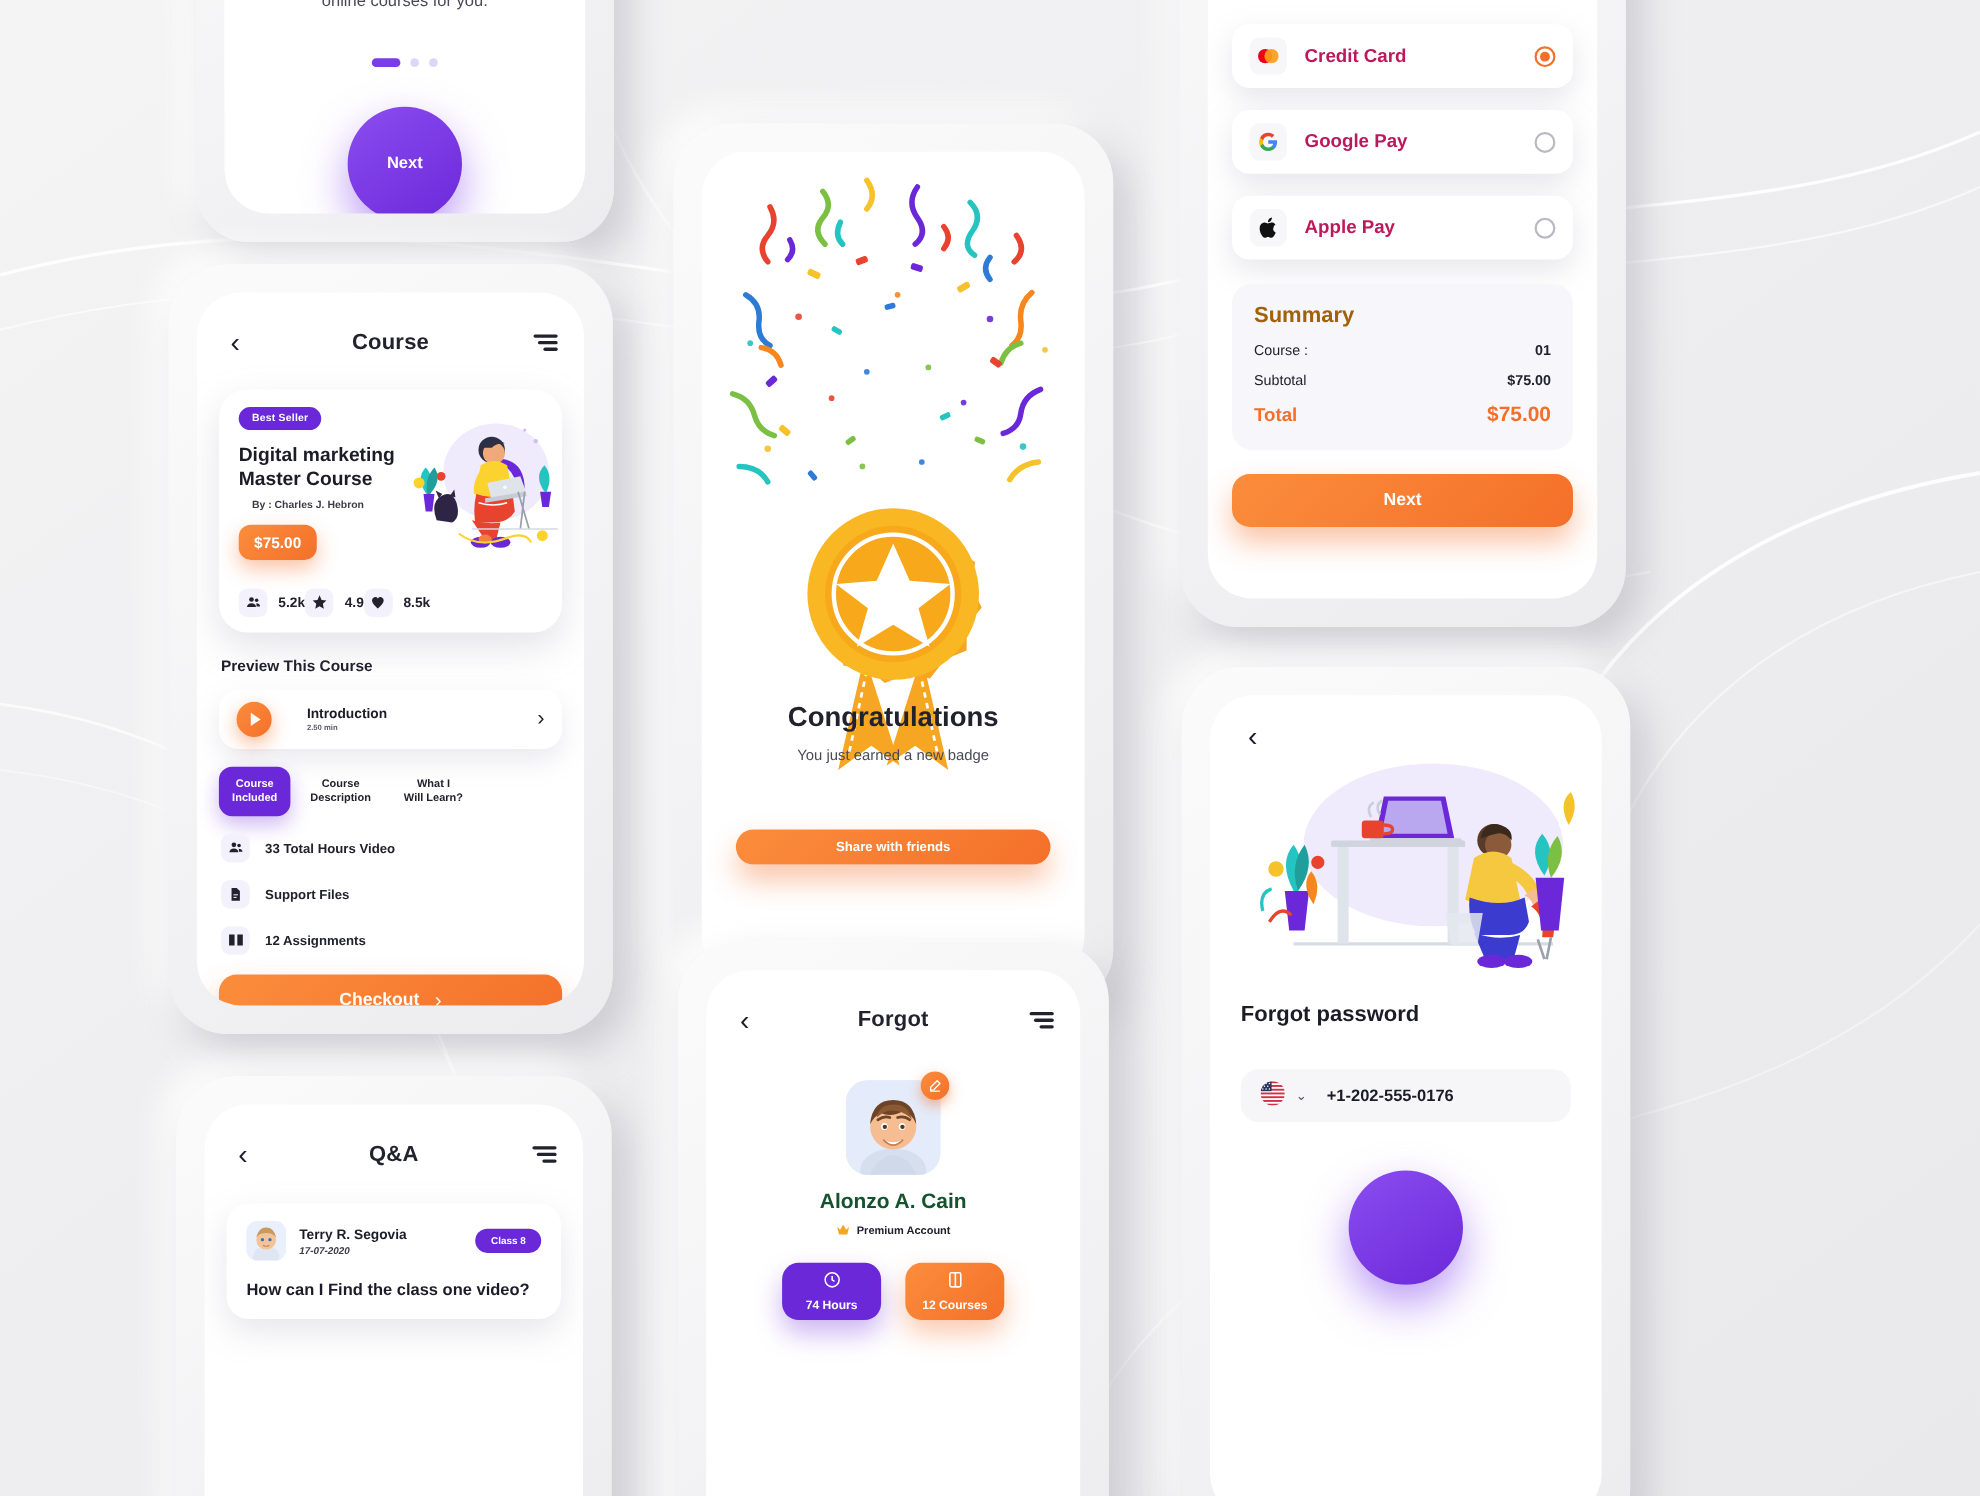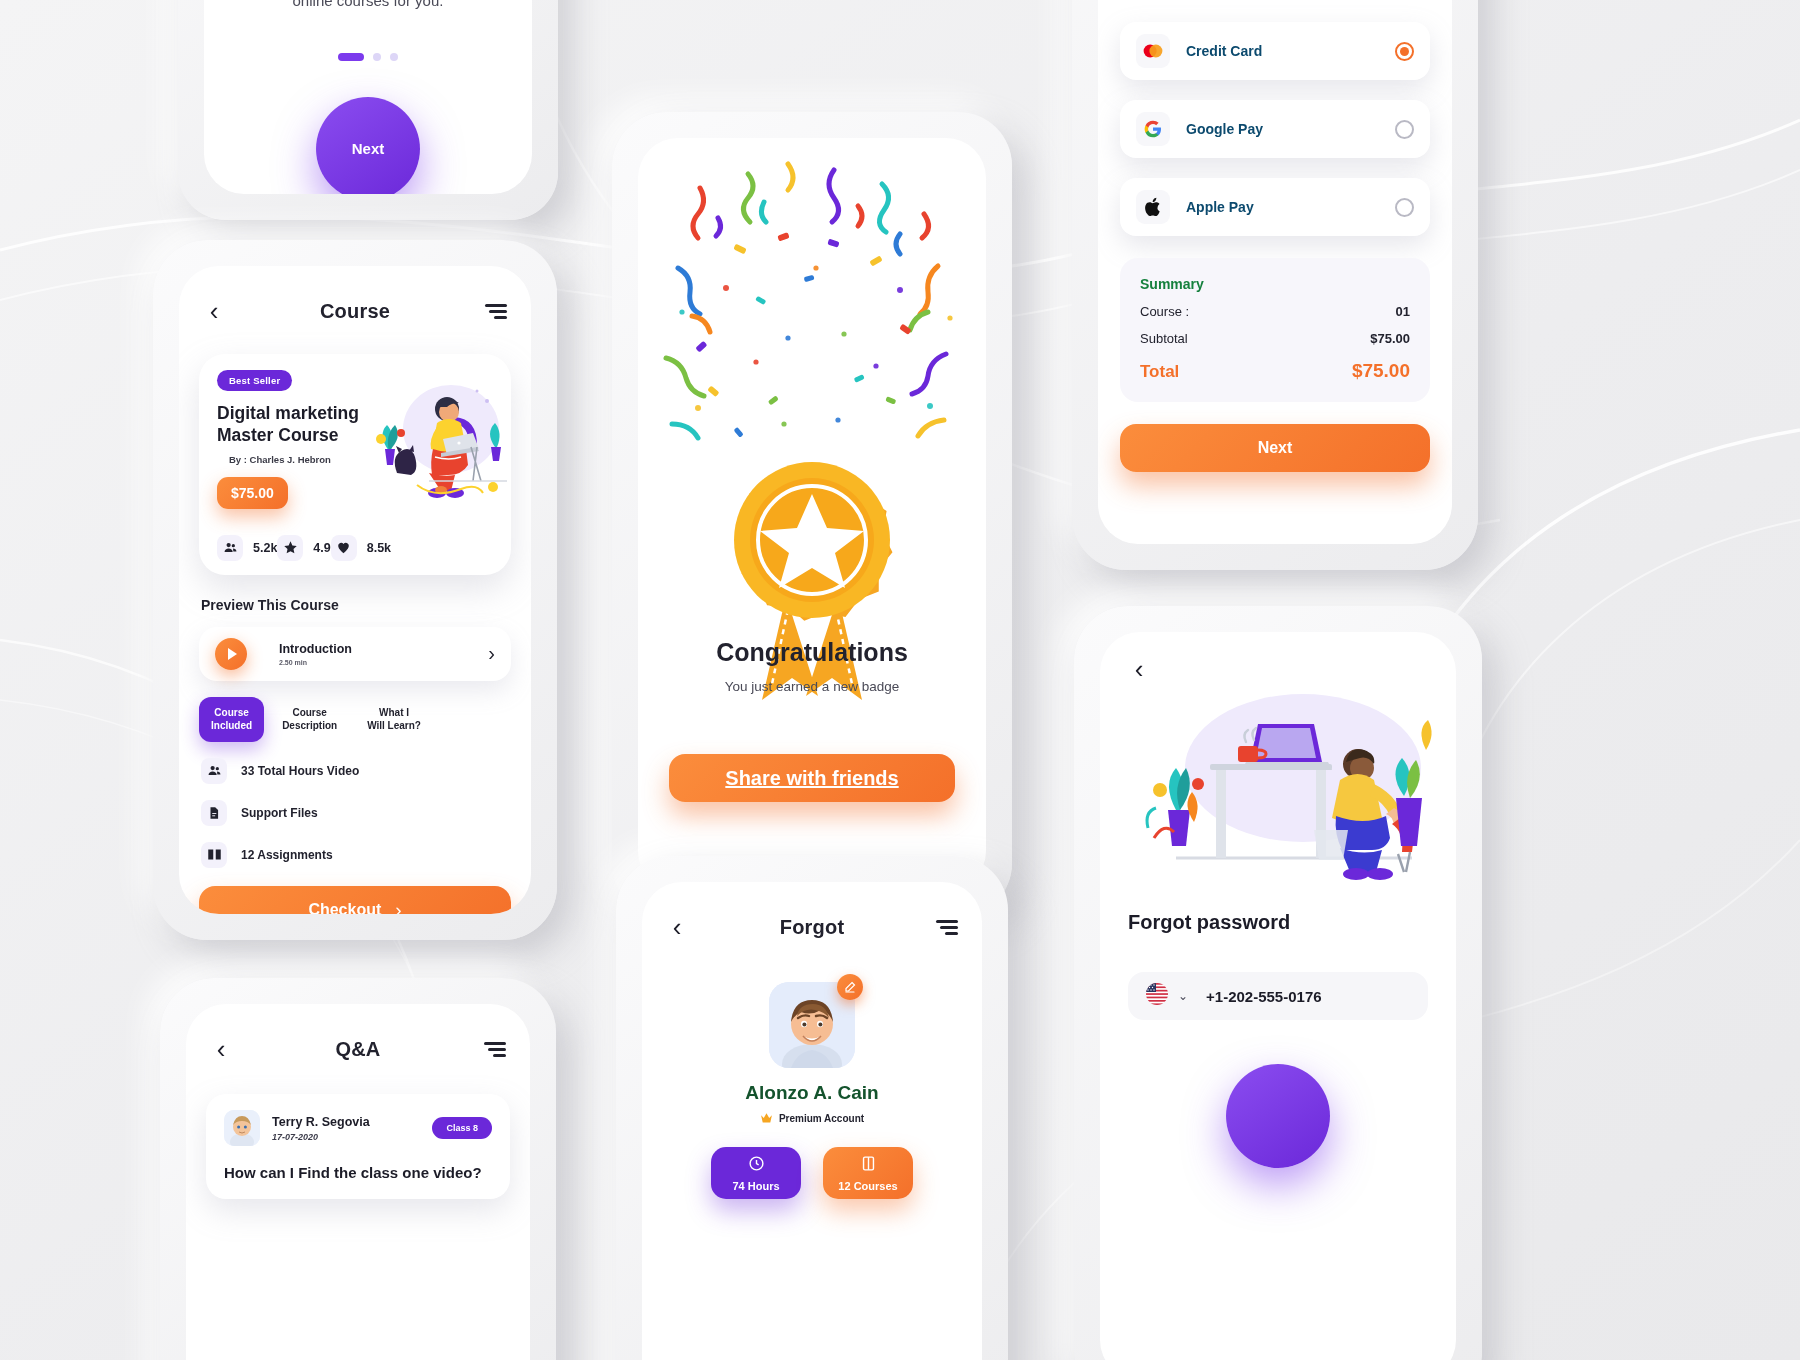--- a/index.html
+++ b/index.html
@@ -141,32 +141,32 @@
   
   .pay-row {
     background:#fff; border-radius: 16px; margin: 0 22px 20px 22px;
     box-shadow: 0 10px 26px rgba(160,160,180,0.25);
     display:flex; align-items:center; gap: 16px; padding: 12px 16px;
   }
   .pay-logo {
     width:34px;height:34px;border-radius:9px;background:#f7f7fa;
     display:flex;align-items:center;justify-content:center; flex:0 0 auto;
   }
-  .pay-label { font-size: 14px; font-weight: 600; color:#0c4a6e;}
+  .pay-label { font-size: 17px; font-weight: 600; color:#be185d;}
   .radio {
     margin-left:auto; width:19px;height:19px;border-radius:50%;
     border: 2px solid #b9b9c4; cursor:pointer; flex:0 0 auto;
   }
   .radio.on { border-color:#f4702a; display:flex;align-items:center;justify-content:center;}
   .radio.on::after{ content:""; width:9px;height:9px;border-radius:50%;background:#f4702a;}
 
   .summary-box {
     margin: 0 22px; background:#f7f6fb; border-radius: 18px; padding: 18px 20px 20px 20px;
   }
-  .summary-h { font-size: 14px; font-weight:700; color:#15803d;}
+  .summary-h { font-size: 20px; font-weight:700; color:#a16207;}
   .sum-line { display:flex; justify-content:space-between; align-items:baseline; margin-top: 12px;}
   .sum-k { font-size: 13px; color:#22222e; font-weight:500;}
   .sum-v { font-size: 13px; color:#22222e; font-weight:600;}
   .sum-total-k { font-size: 17px; color:#f4702a; font-weight:700;}
   .sum-total-v { font-size: 19px; color:#f4702a; font-weight:700;}
 
   
   .avatar-box {
     width: 86px;height:86px;border-radius:20px;background:#e4ecfb;
     margin: 0 auto; position:relative; overflow:visible;
@@ -524,21 +524,21 @@
         <circle cx="0" cy="-18" r="78" fill="#f9b724"></circle>
         <circle cx="0" cy="-18" r="62" fill="#f7a81b"></circle>
         <circle cx="0" cy="-18" r="54" fill="none" stroke="#fff" stroke-width="4"></circle>
         <path d="M0 -64 L15 -30 L52 -27 L23 -5 L33 30 L0 10 L-33 30 L-23 -5 L-52 -27 L-15 -30 Z" fill="#fff"></path>
       </g>
     </svg>
 
     <div style="position:absolute; left:0; right:0; top:500px; padding: 0 30px;">
       <div class="congrats-title">Congratulations</div>
       <div class="congrats-sub">You just earned a new badge</div>
-      <button class="btn-orange" style="margin:60px auto 0 auto; width:286px; height:48px; font-size:20px;text-decoration:underline;">Share with friends</button>
+      <button class="btn-orange" style="margin:60px auto 0 auto; width:286px; height:32px; font-size:12px;">Share with friends</button>
     </div>
   </div>
 </div>
 
 <div class="frame" style="left:616px; top:856px; width:392px; height:590px;">
   <div class="screen" style="left:26px; top:26px; right:26px; bottom:26px;">
     <div class="topbar" style="margin-top:16px;">
       <div class="back-chevron">‹</div>
       <div class="topbar-title">Forgot</div>
       <div class="filter-icon">

